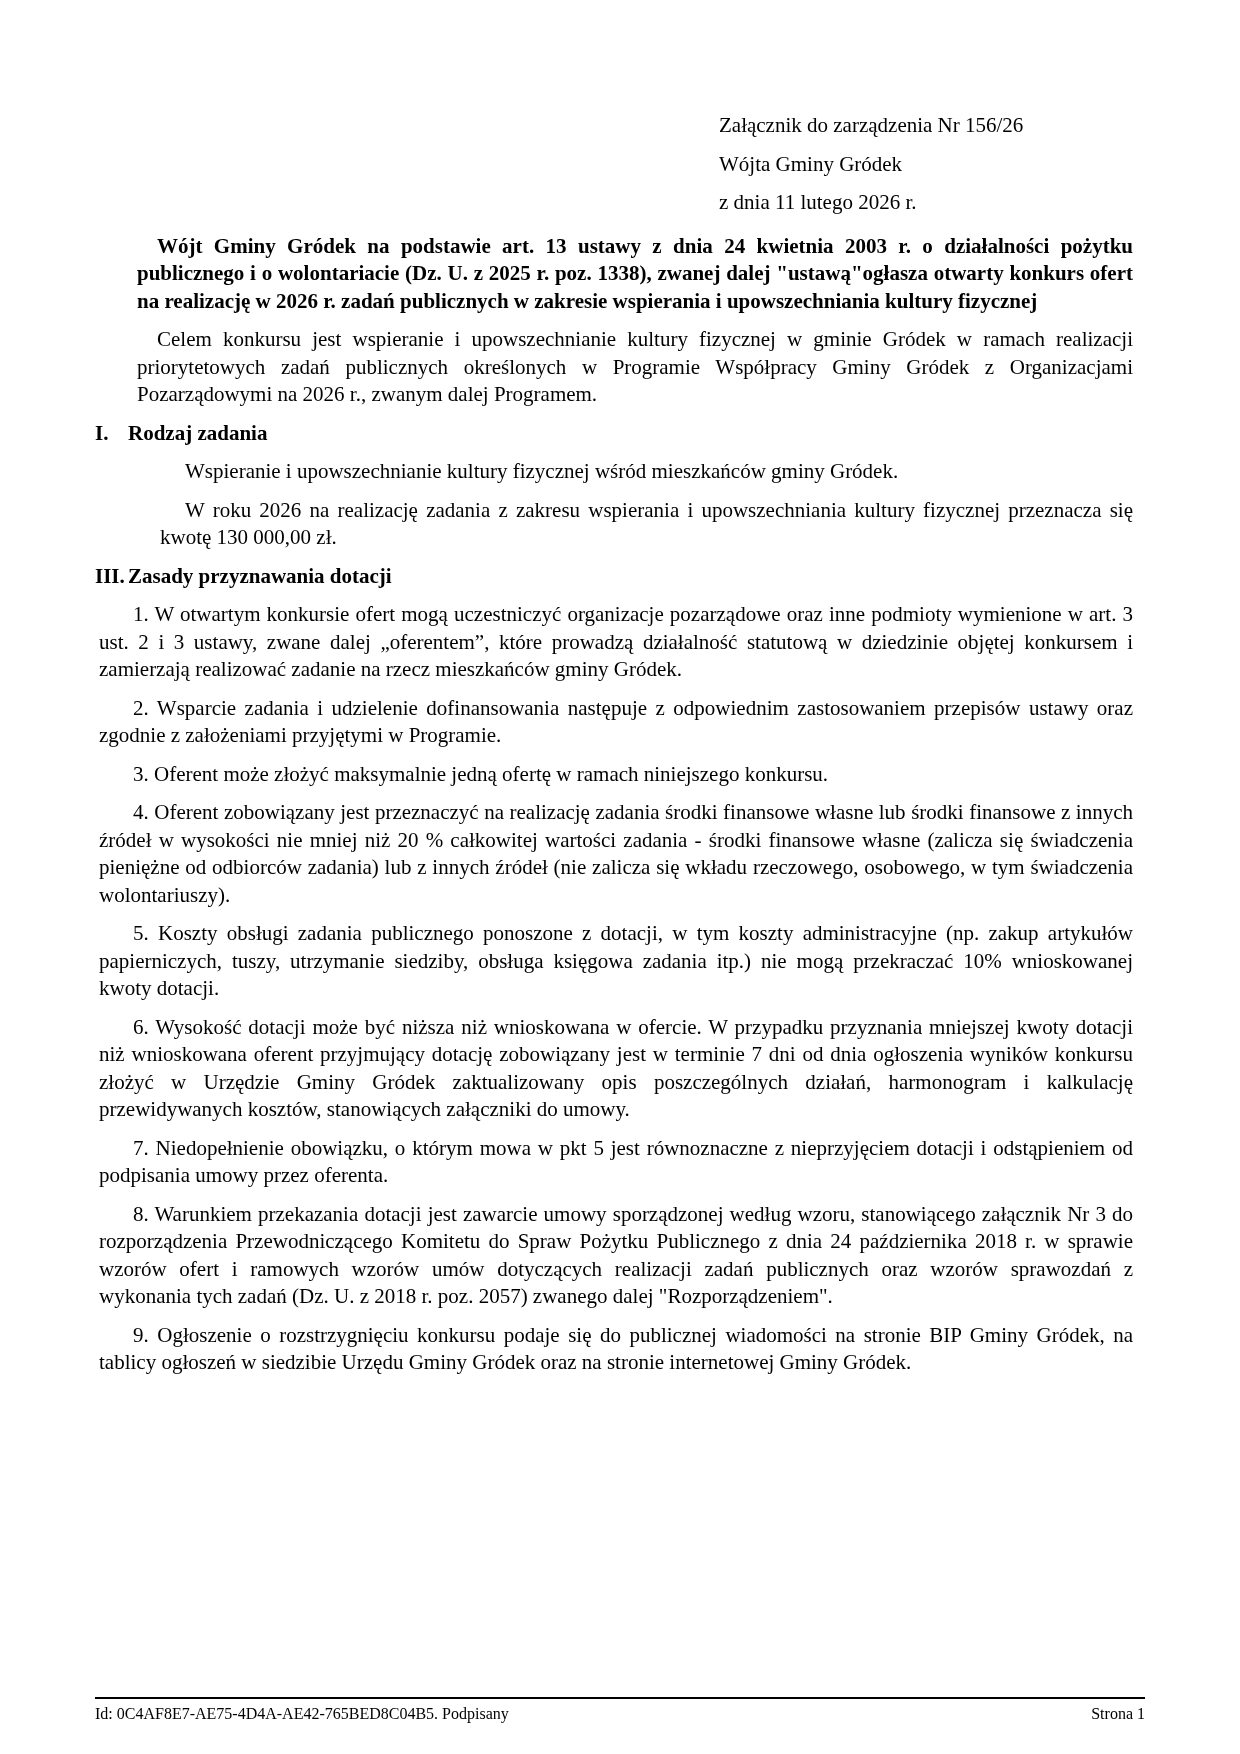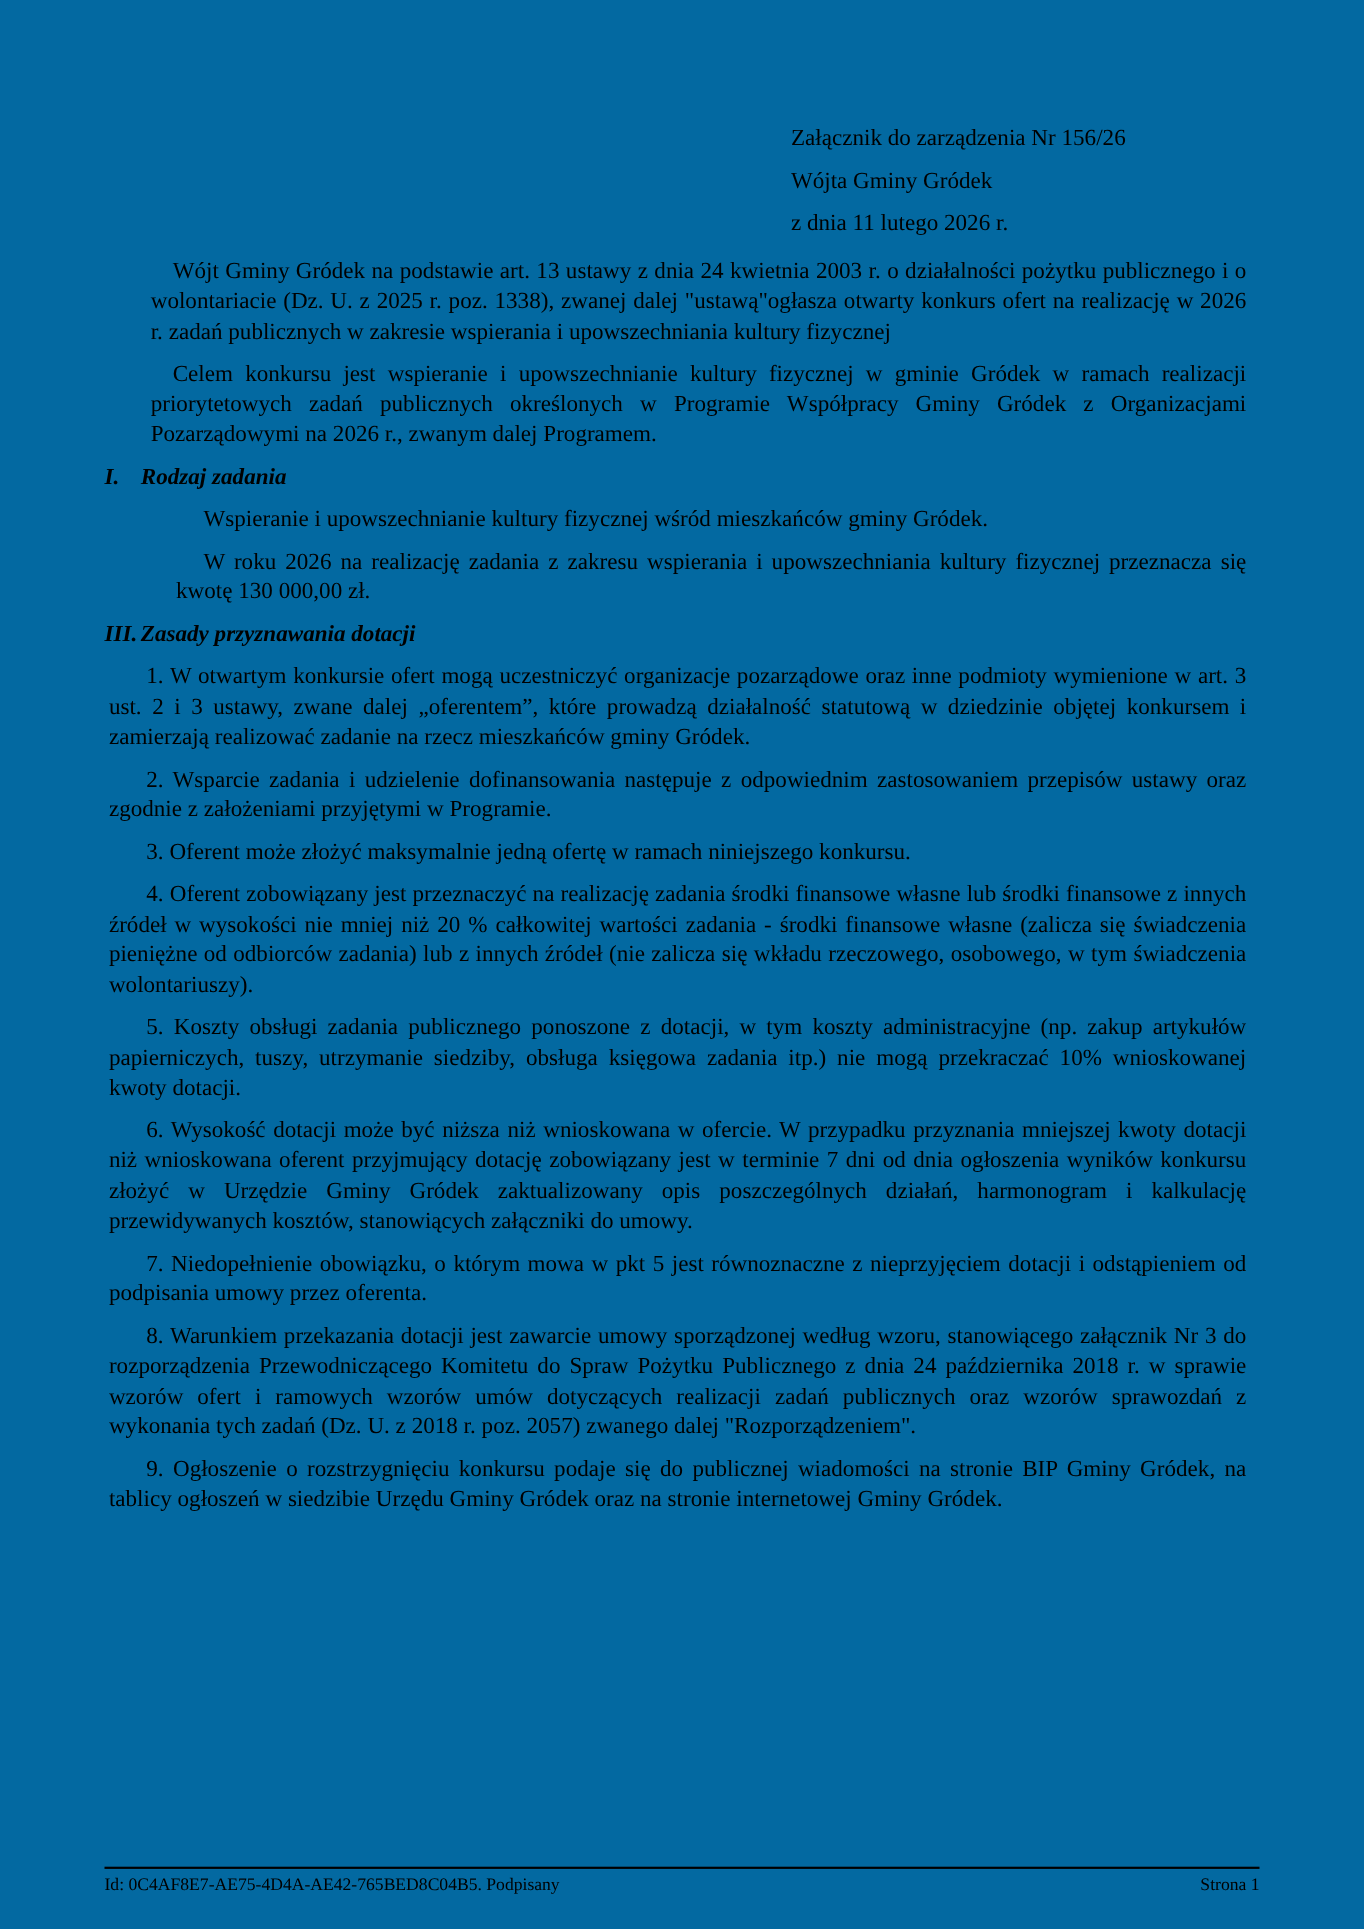--- a/index.html
+++ b/index.html
@@ -1,56 +1,55 @@
 <!DOCTYPE html>
 <html lang="pl"><head>
 <meta charset="utf-8">
 <style>
   html,body{margin:0;padding:0;background:#888;}
   .page{
     position:relative;
     width:1240px;height:1754px;
-    background:#0369a1;
+    background:#ffffff;
     margin:0 auto;
     font-family:"Liberation Serif","DejaVu Serif",serif;
     color:#000;
     overflow:hidden;
   }
   .content{
     position:absolute;
     left:95px;right:107px;top:112px;
     font-size:21px;
     line-height:27.5px;
   }
   .hdr-block p{
     margin:0 0 11px 624px;
   }
   p{margin:0 0 11px 0;}
   .jst{text-align:justify;}
   .p-bold{
-    font-weight:normal;
+    font-weight:bold;
     margin:16px 0 11px 42px;
     text-indent:20px;
   }
   .p-intro{
     margin-left:42px;
     text-indent:20px;
   }
   .p-deep{
     margin-left:65px;
     text-indent:25px;
   }
   .p-num{
     margin-left:4px;
     text-indent:34px;
   }
   .heading{
     font-weight:bold;
     margin-bottom:11px;
-    font-style:italic;
   }
   .heading .rnum{
     display:inline-block;
     width:33px;
     text-indent:0;
   }
   .footer{
     position:absolute;
     left:95px;right:95px;top:1697px;
     border-top:2px solid #000;

